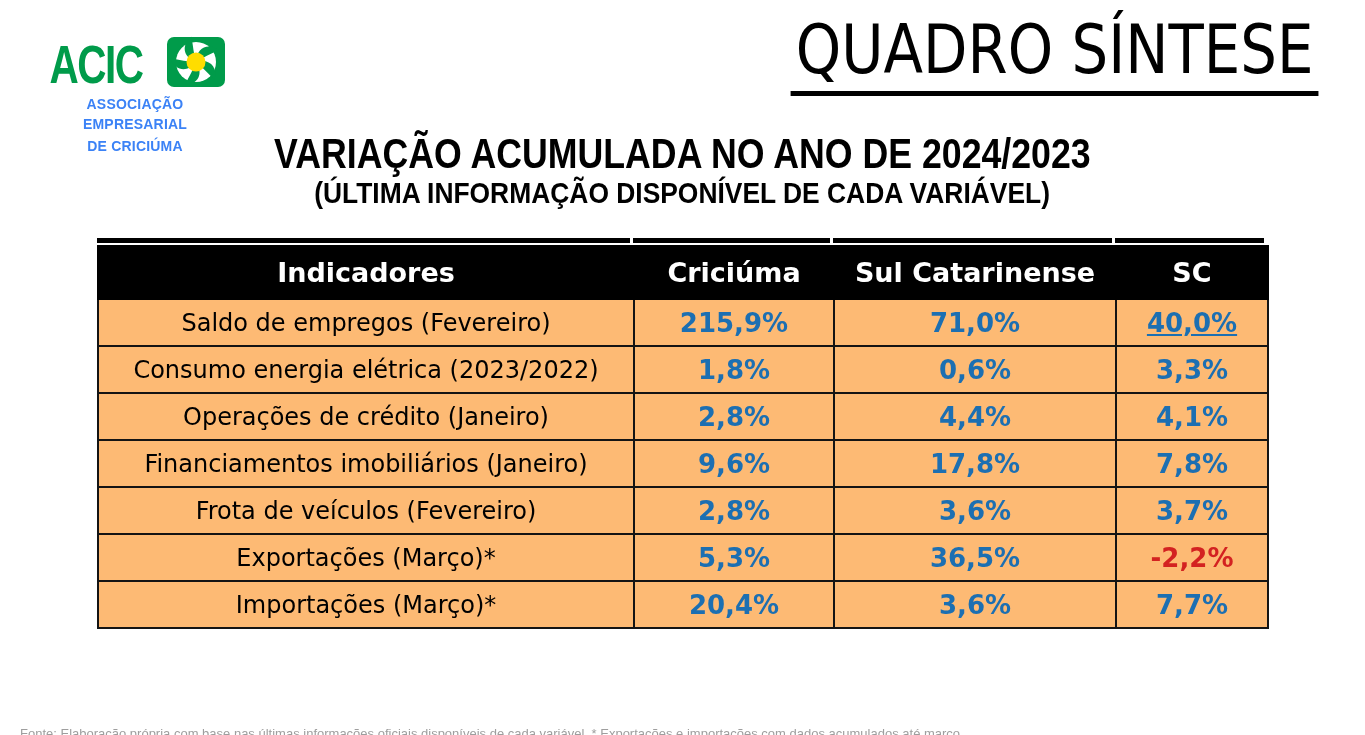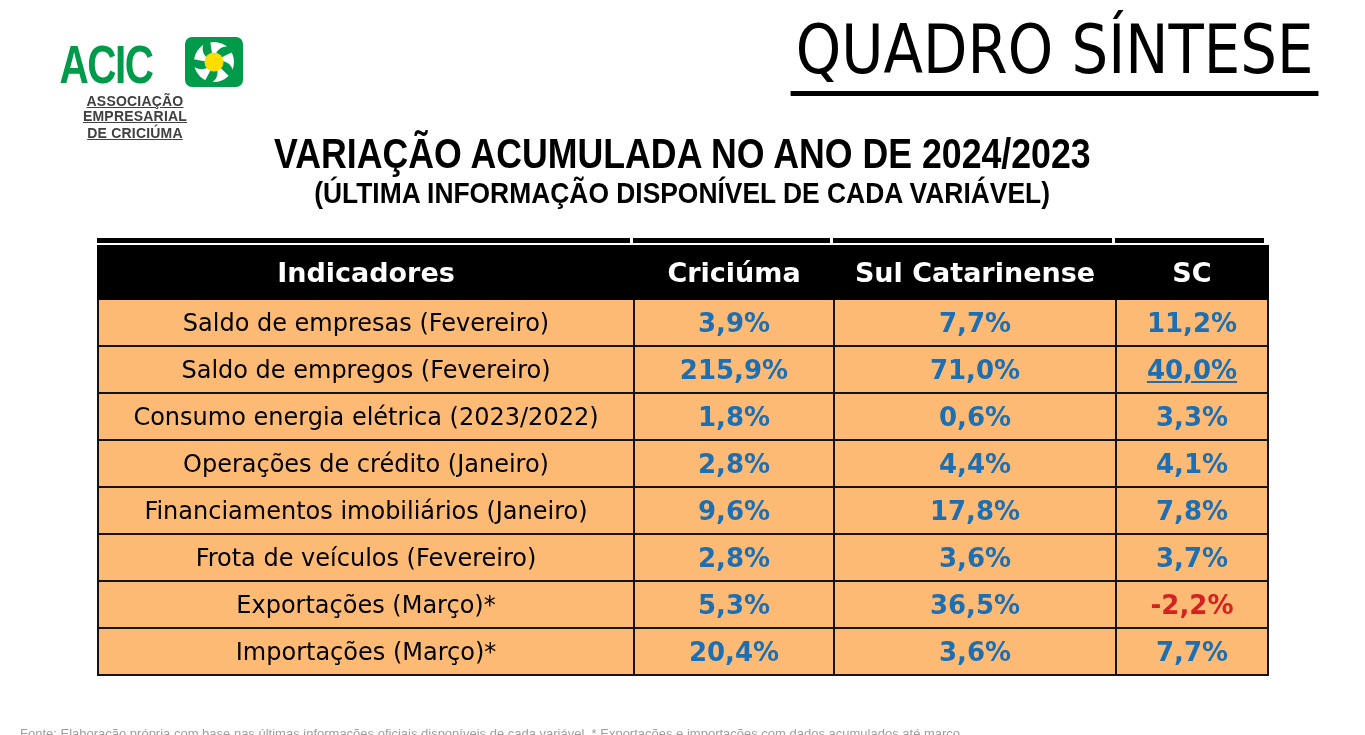--- a/index.html
+++ b/index.html
@@ -3,28 +3,28 @@
 <meta charset="utf-8">
 <style>
   html,body{margin:0;padding:0;background:#e9e9e9;}
   .page{
     position:relative;width:1365px;height:735px;background:#ffffff;
     font-family:"DejaVu Sans",sans-serif;overflow:hidden;margin:0 auto;
   }
 
   
   .logo{position:absolute;left:44px;top:36px;width:182px;text-align:center;}
-  .logo-row{display:flex;align-items:center;justify-content:space-between;gap:16px;}
+  .logo-row{display:flex;align-items:center;justify-content:flex-end;gap:8px;}
   .logo-acronym{
     display:inline-block;font-weight:bold;font-size:54px;line-height:1;
     color:#009B4A;letter-spacing:-2px;transform:scaleX(0.75);transform-origin:center;
     font-family:"Liberation Sans",sans-serif;
   }
-  .logo-sub{font-family:"Liberation Sans",sans-serif;font-weight:bold;color:#404040;
-    font-size:14px;line-height:15px;letter-spacing:0.2px;margin-top:2px;text-decoration:underline;}
+  .logo-sub{font-family:"Liberation Sans",sans-serif;font-weight:bold;color:#3b82f6;
+    font-size:14px;line-height:20px;letter-spacing:0.2px;margin-top:2px;}
 
   
   .title-wrap{position:absolute;left:0;width:100%;top:11px;text-align:right;}
   .title-text{
     display:inline-block;font-size:68px;line-height:1.15;color:#000;
     transform:scaleX(0.85);transform-origin:center;
     border-bottom:5px solid #000;padding:0 6px 2px 6px;
   }
 
   
@@ -118,26 +118,20 @@
     <thead>
       <tr>
         <th>Indicadores</th>
         <th>Criciúma</th>
         <th>Sul Catarinense</th>
         <th>SC</th>
       </tr>
     </thead>
     <tbody>
       <tr>
-        <td class="lbl">Saldo de empresas (Fevereiro)</td>
-        <td class="val" style="color: rgb(28, 111, 178);">3,9%</td>
-        <td class="val" style="color: rgb(28, 111, 178);">7,7%</td>
-        <td class="val" style="color: rgb(28, 111, 178);">11,2%</td>
-      </tr>
-      <tr>
         <td class="lbl">Saldo de empregos (Fevereiro)</td>
         <td class="val" style="color: rgb(28, 111, 178);">215,9%</td>
         <td class="val" style="color: rgb(28, 111, 178);">71,0%</td>
         <td class="val" style="color: rgb(28, 111, 178); text-decoration: underline;">40,0%</td>
       </tr>
       <tr>
         <td class="lbl">Consumo energia elétrica (2023/2022)</td>
         <td class="val" style="color: rgb(28, 111, 178);">1,8%</td>
         <td class="val" style="color: rgb(28, 111, 178); margin-left: 36px;">0,6%</td>
         <td class="val" style="color: rgb(28, 111, 178);">3,3%</td>

